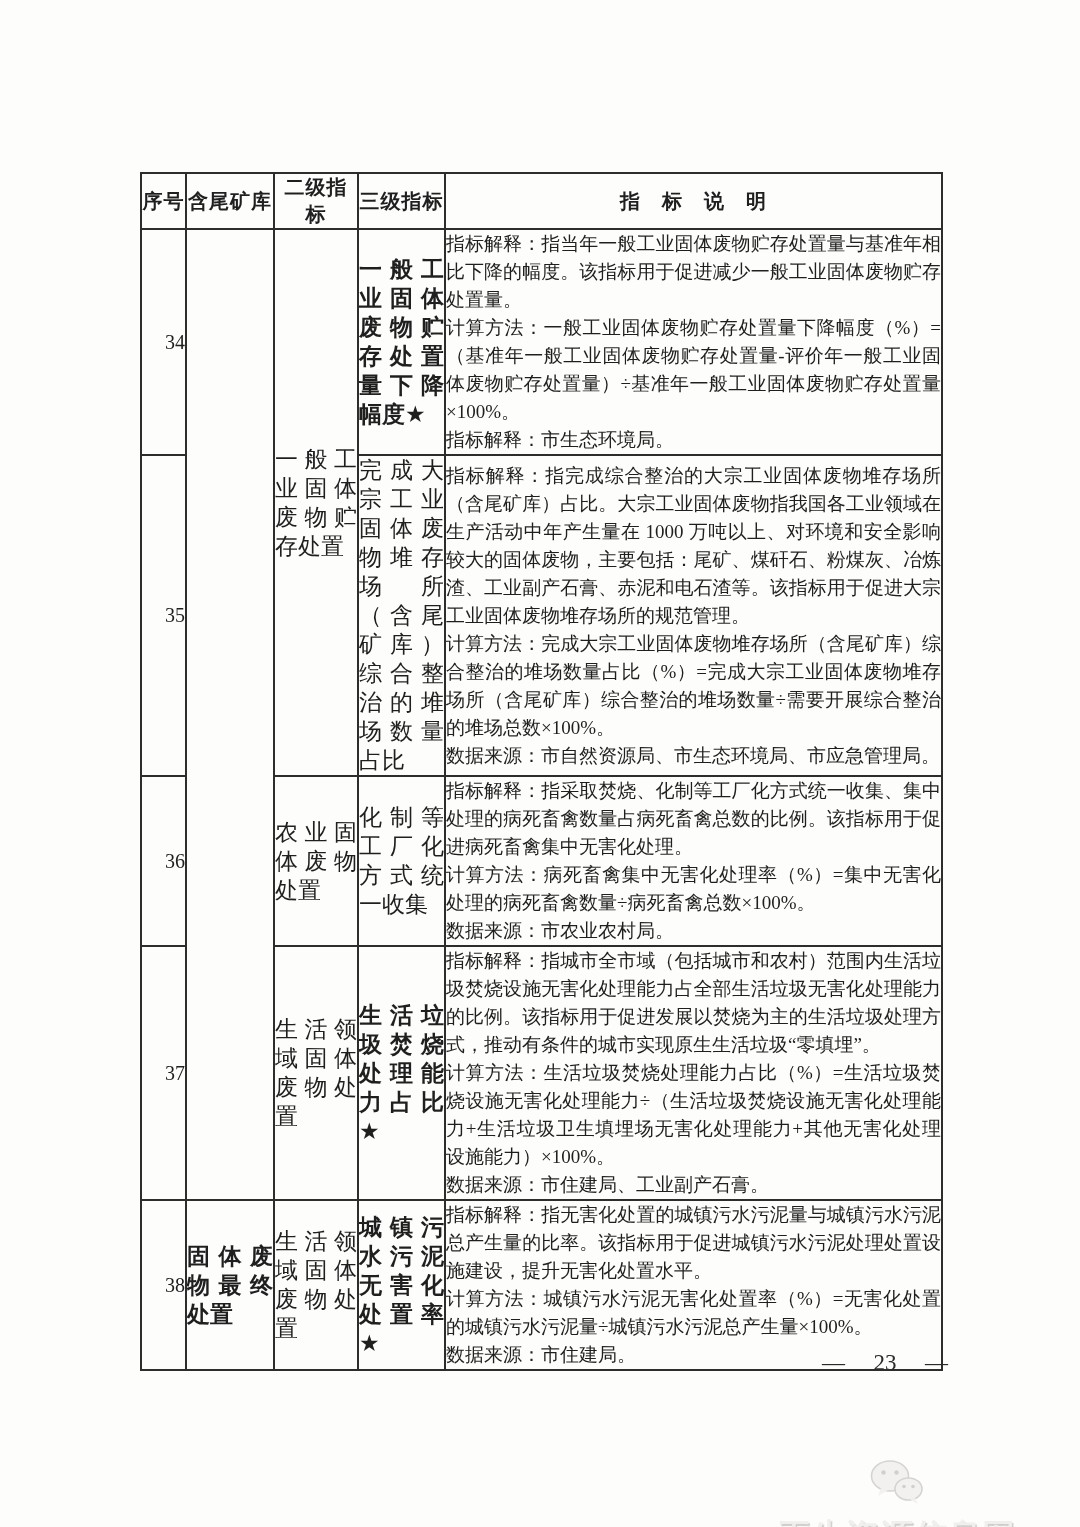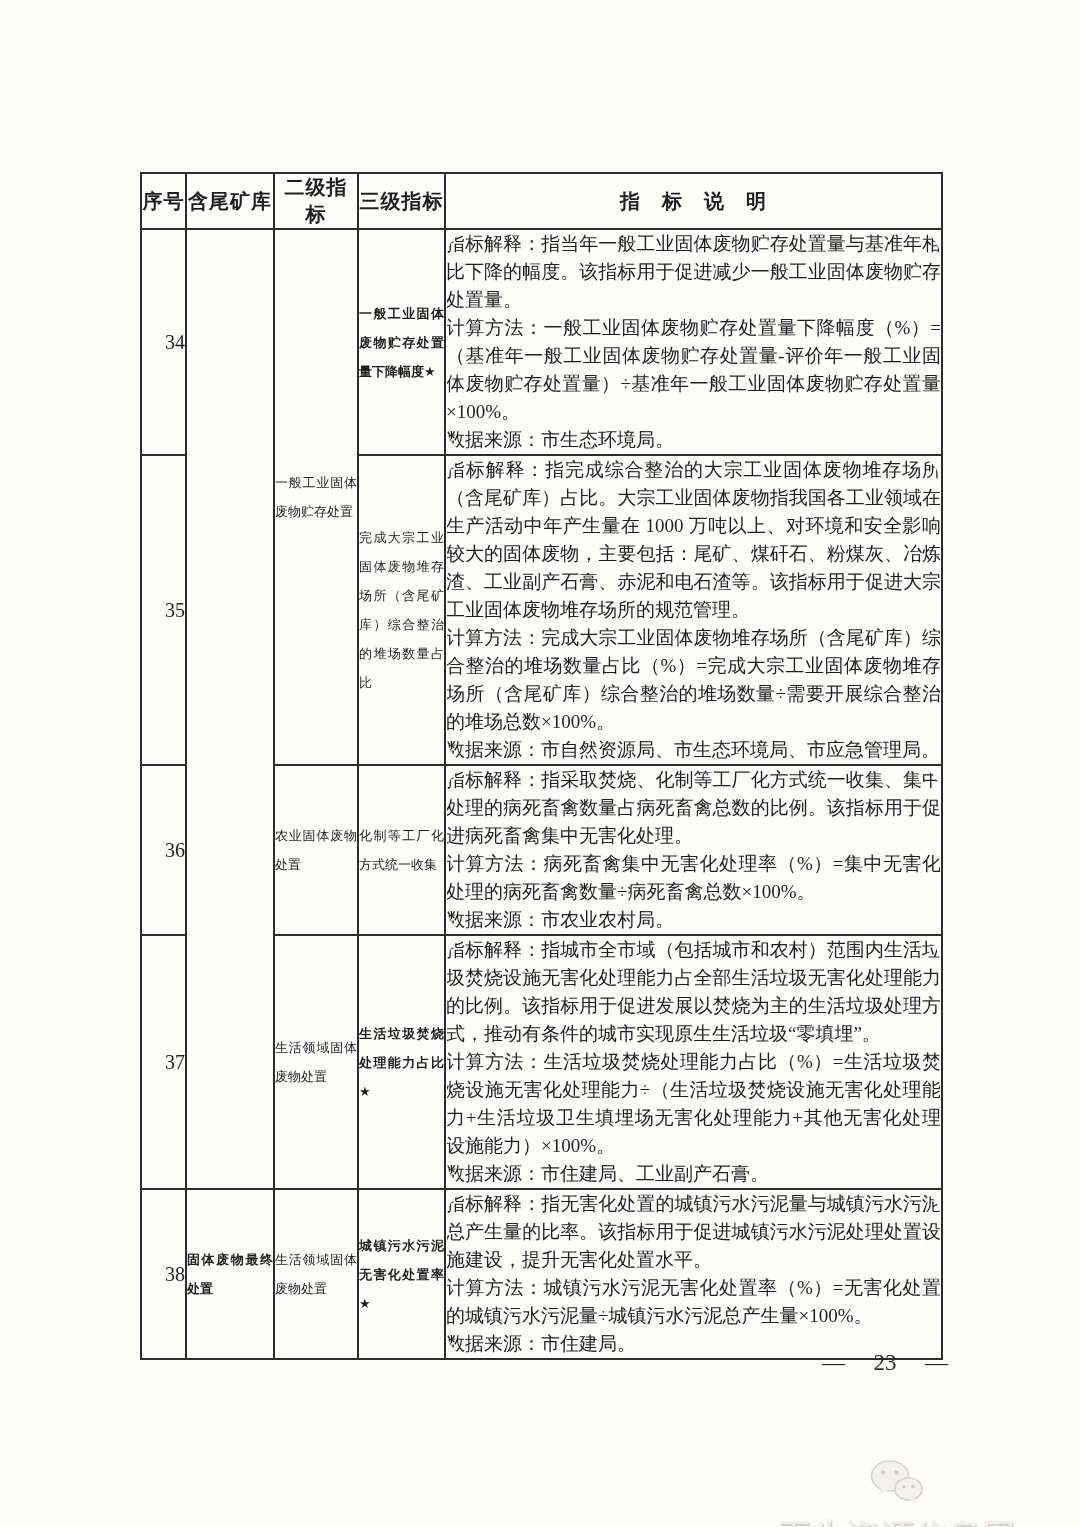--- a/index.html
+++ b/index.html
@@ -16,27 +16,27 @@
   table.indic th, table.indic td{
     border:2px solid #2d2d2d;vertical-align:middle;padding:0;
     word-break:break-all;overflow:hidden;
   }
   th.hdr{
     font-family:"Liberation Sans","DejaVu Sans",sans-serif;
     font-weight:bold;font-size:20px;text-align:center;letter-spacing:1px;
   }
   td.no{ text-align:right;font-size:20px; }
   td.lvl{
-    font-size:13px;line-height:29px;text-align:justify;padding:2px 3px;
+    font-size:23px;line-height:29px;text-align:justify;padding:2px 3px;
   }
   td.hei{
     font-family:"Liberation Sans","DejaVu Sans",sans-serif;
     font-weight:bold;
   }
-  td.desc{ padding:3px 6px 3px 6px;border-radius:27px; }
+  td.desc{ padding:3px 6px 3px 6px; }
   td.desc p{
     margin:0;font-size:19px;line-height:28px;text-align:justify;
   }
   
   .pageno{
     position:absolute;left:822px;top:1350px;width:126px;
     display:flex;justify-content:space-between;align-items:center;
     font-size:23px;color:#2b2b2b;
   }
   
@@ -74,21 +74,21 @@
   </thead>
   <tbody>
     <tr style="height:219px">
       <td class="no">34</td>
       <td class="lvl" rowspan="4"></td>
       <td class="lvl" rowspan="2">一般工业固体废物贮存处置</td>
       <td class="lvl hei">一般工业固体废物贮存处置量下降幅度★</td>
       <td class="desc">
         <p>指标解释：指当年一般工业固体废物贮存处置量与基准年相比下降的幅度。该指标用于促进减少一般工业固体废物贮存处置量。</p>
         <p>计算方法：一般工业固体废物贮存处置量下降幅度（%）=（基准年一般工业固体废物贮存处置量-评价年一般工业固体废物贮存处置量）÷基准年一般工业固体废物贮存处置量×100%。</p>
-        <p>数据来源：市生态环境局。</p>
+        <p>指标解释：市生态环境局。</p>
       </td>
     </tr>
     <tr style="height:274px">
       <td class="no">35</td>
       <td class="lvl">完成大宗工业固体废物堆存场所（含尾矿库）综合整治的堆场数量占比</td>
       <td class="desc">
         <p>指标解释：指完成综合整治的大宗工业固体废物堆存场所（含尾矿库）占比。大宗工业固体废物指我国各工业领域在生产活动中年产生量在 1000 万吨以上、对环境和安全影响较大的固体废物，主要包括：尾矿、煤矸石、粉煤灰、冶炼渣、工业副产石膏、赤泥和电石渣等。该指标用于促进大宗工业固体废物堆存场所的规范管理。</p>
         <p>计算方法：完成大宗工业固体废物堆存场所（含尾矿库）综合整治的堆场数量占比（%）=完成大宗工业固体废物堆存场所（含尾矿库）综合整治的堆场数量÷需要开展综合整治的堆场总数×100%。</p>
         <p>数据来源：市自然资源局、市生态环境局、市应急管理局。</p>
       </td>

